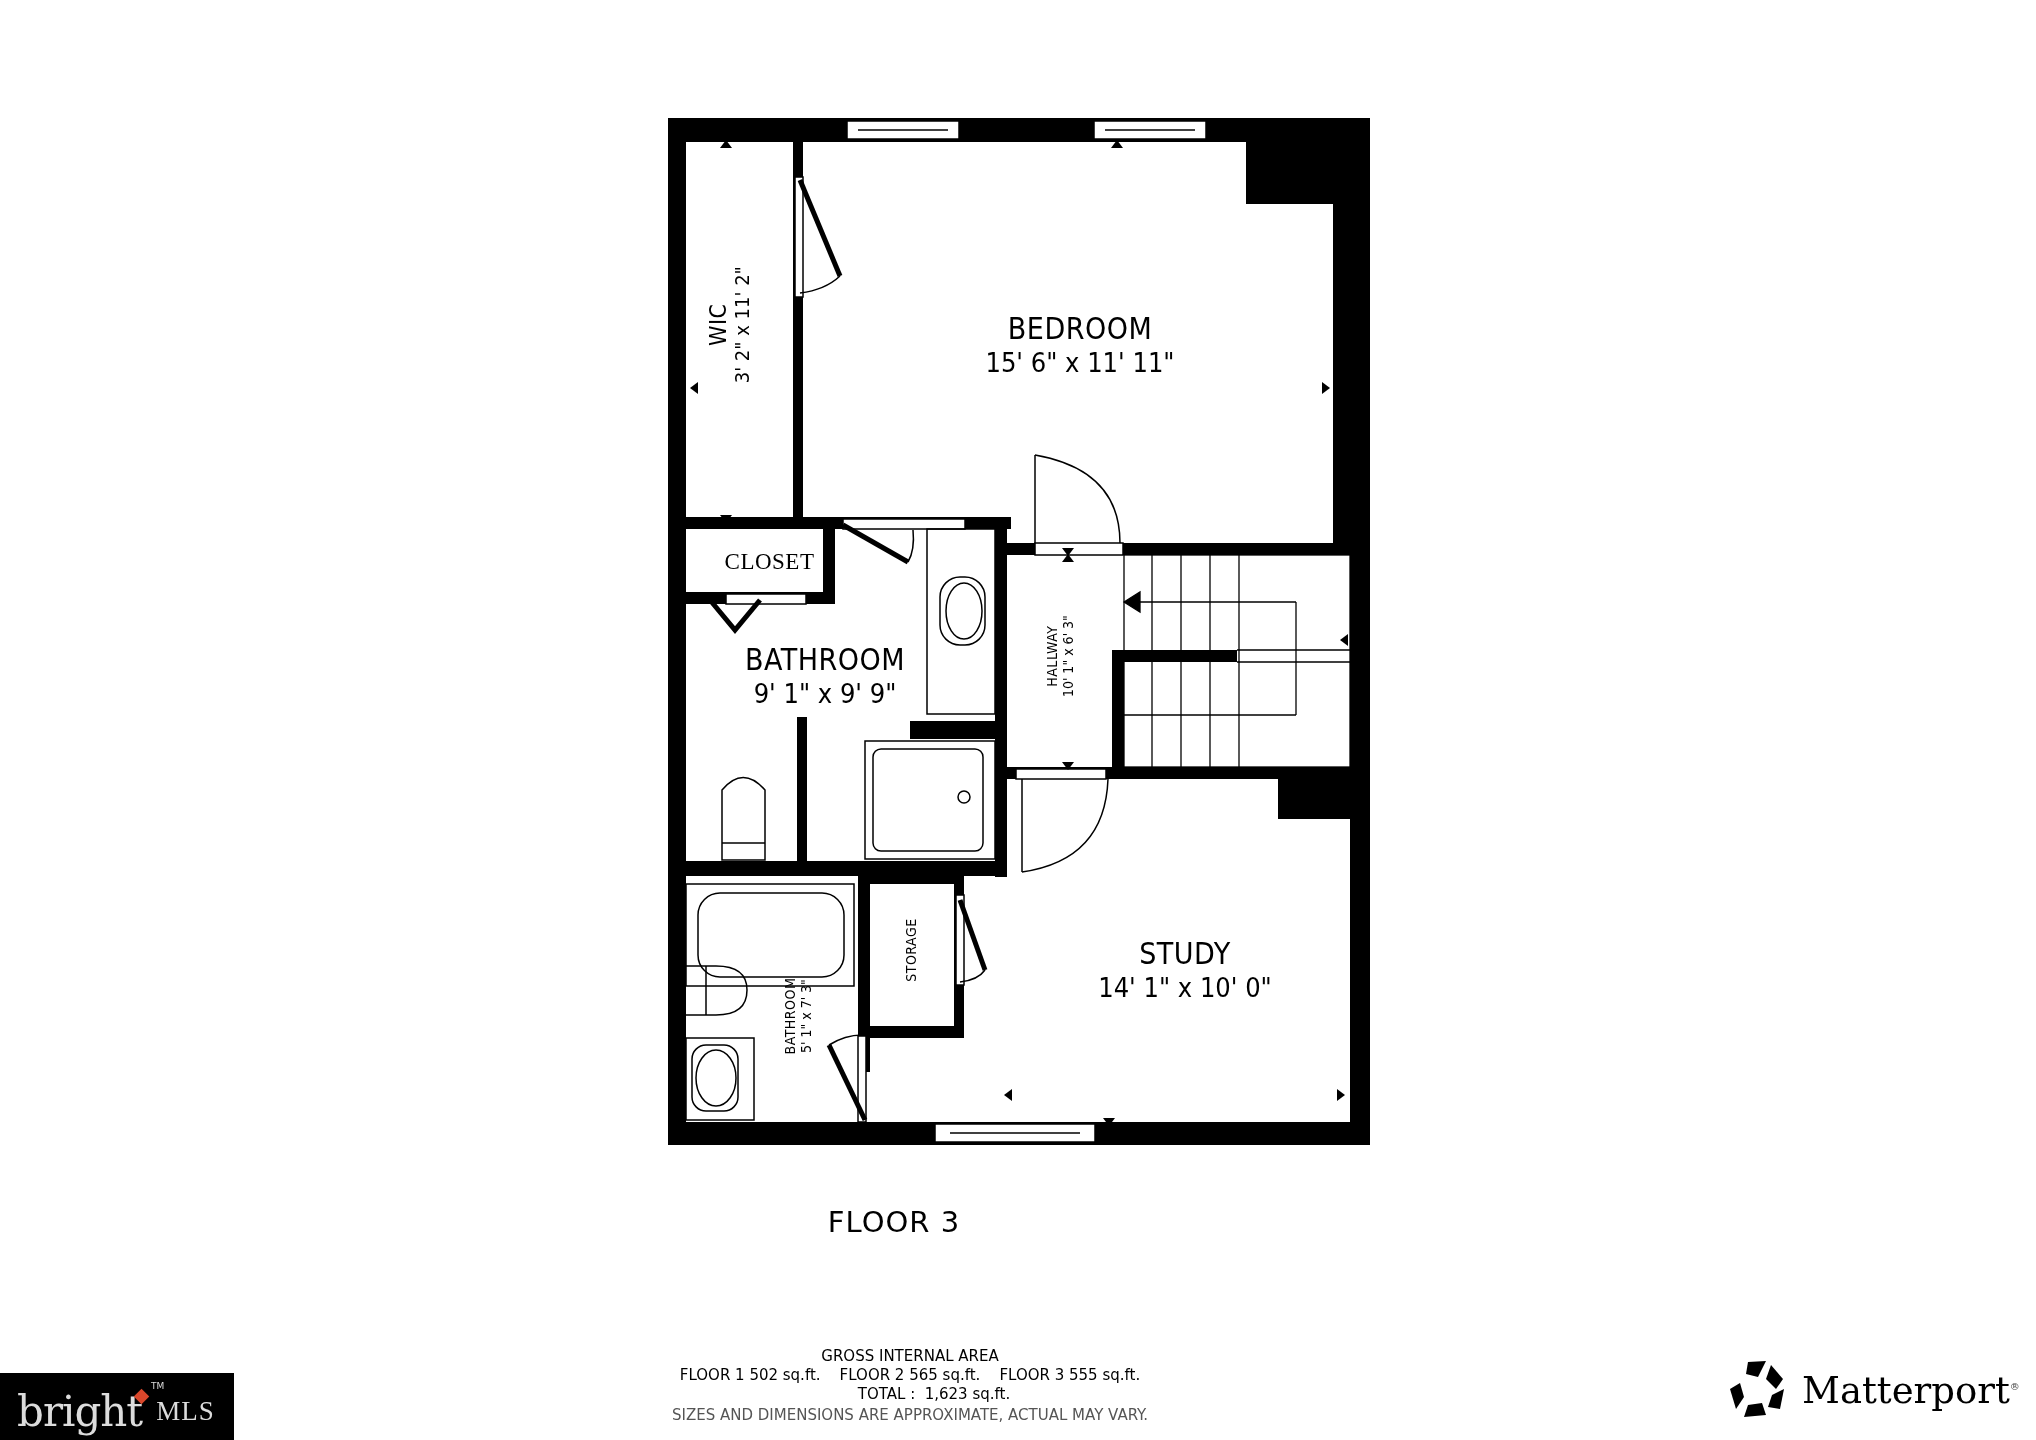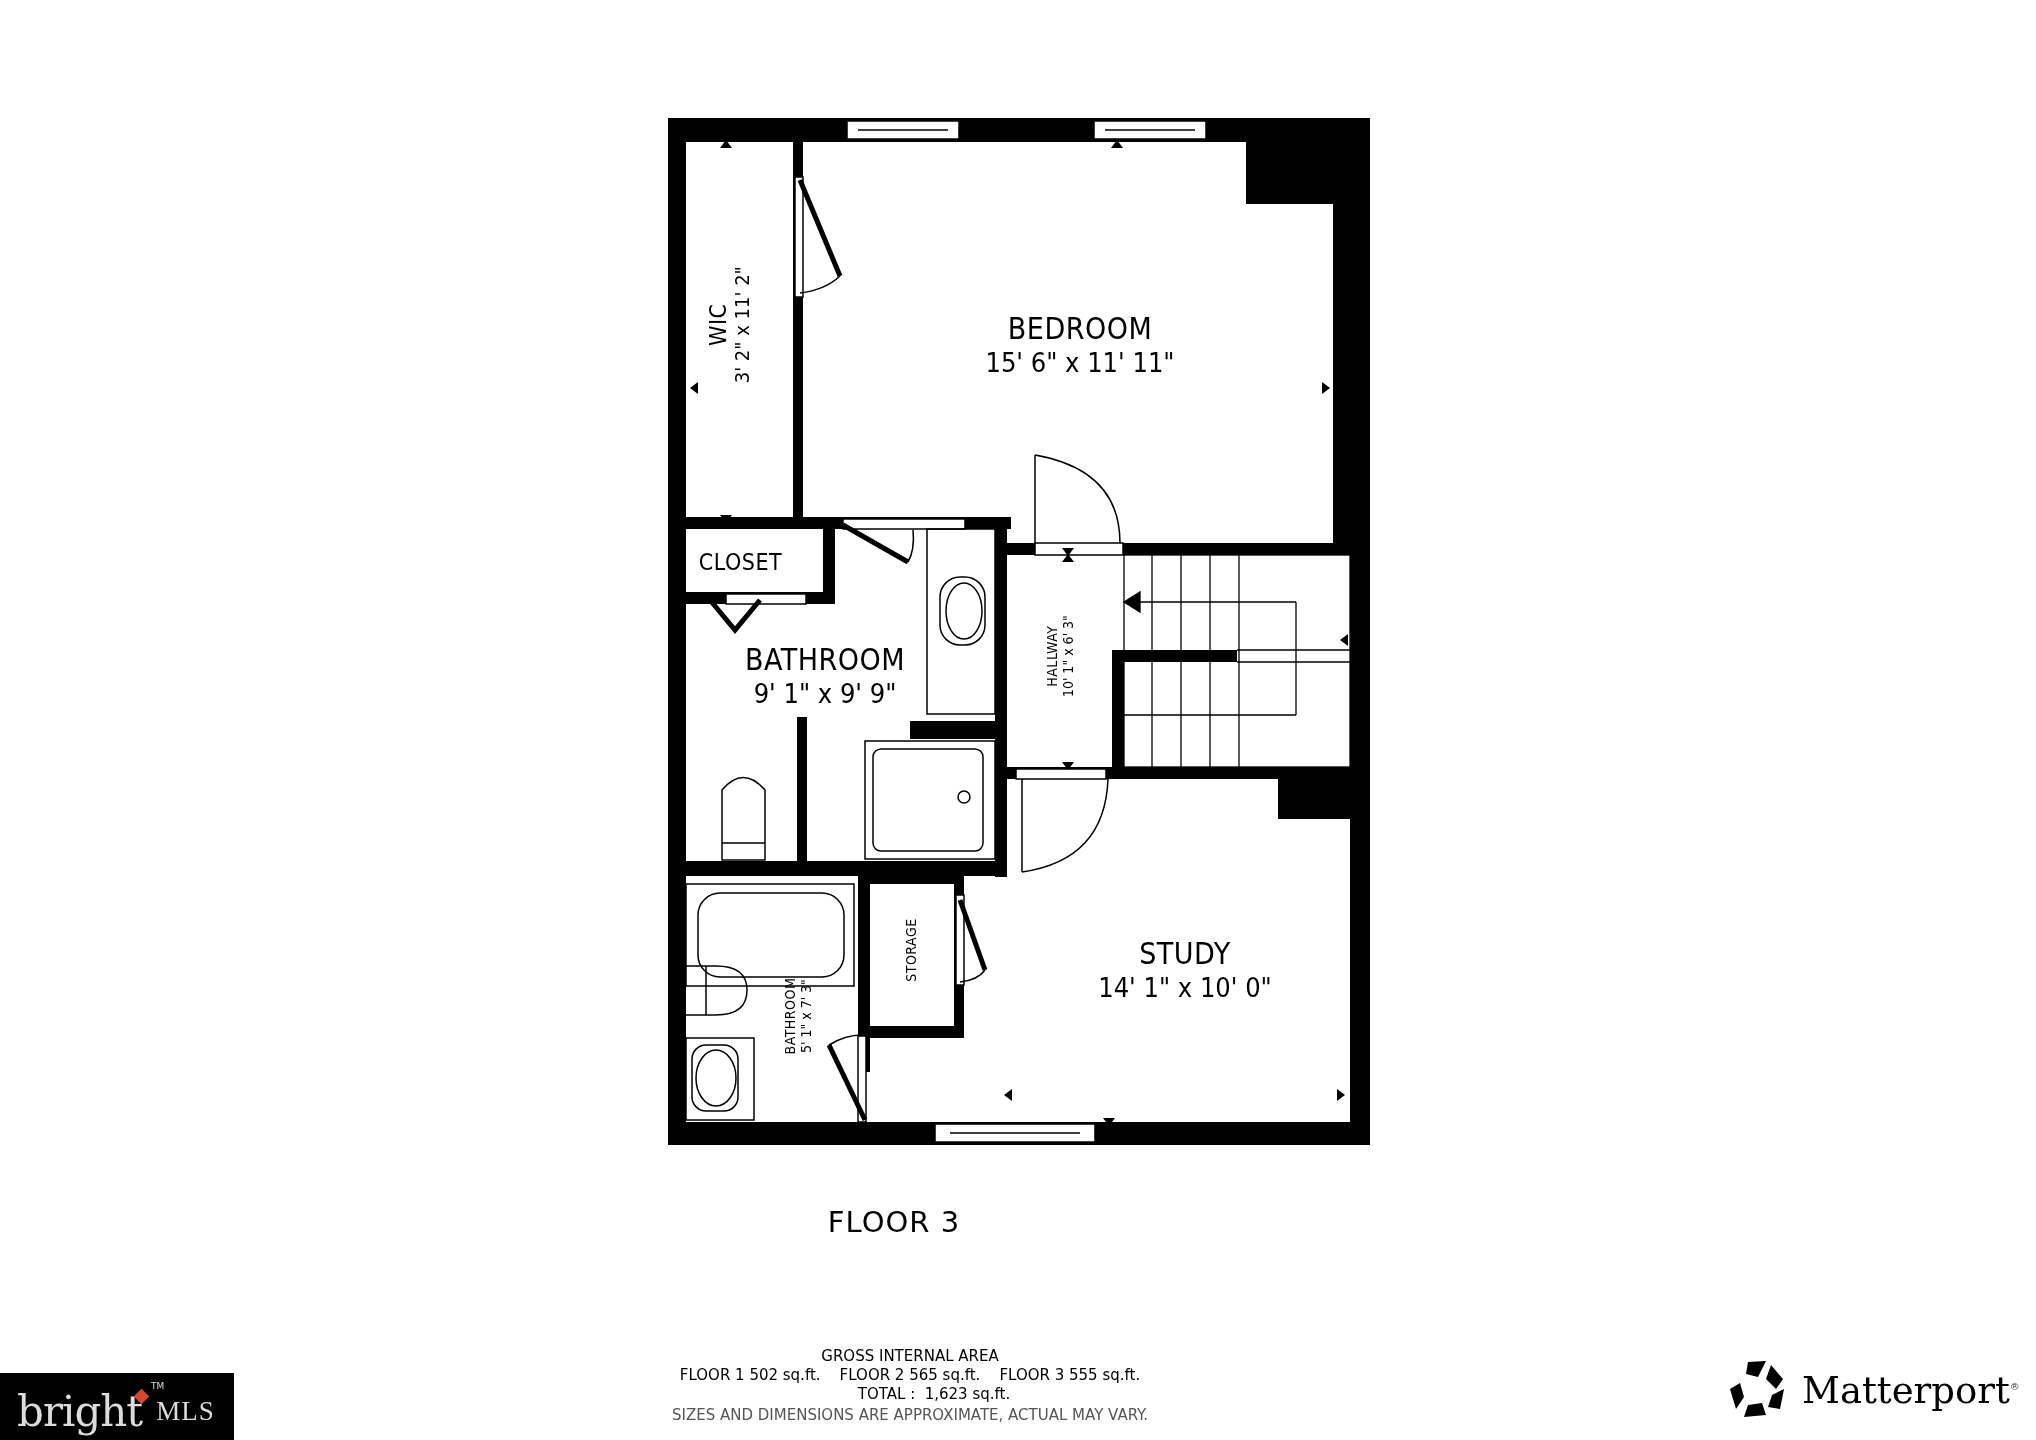--- a/index.html
+++ b/index.html
@@ -165,21 +165,21 @@
 <div class="room-label" style="left: 920px; top: 312px; width: 320px;">
   <div class="room-name">BEDROOM</div>
   <div class="room-dim">15' 6" x 11' 11"</div>
 </div>
 
 <div class="room-label small rot" style="left: 620px; top: 300px; width: 220px;">
   <div class="room-name">WIC</div>
   <div class="room-dim" style="font-size:20px;">3' 2" x 11' 2"</div>
 </div>
 
-<div class="room-label small" style="left: 673px; top: 549px; width: 135px;">
+<div class="room-label small" style="left: 702px; top: 549px; width: 135px; font-family: Liberation Serif, serif;">
   <div class="room-name">CLOSET</div>
 </div>
 
 <div class="room-label" style="left: 700px; top: 643px; width: 250px;">
   <div class="room-name">BATHROOM</div>
   <div class="room-dim">9' 1" x 9' 9"</div>
 </div>
 
 <div class="room-label tiny rot" style="left: 990px; top: 640px; width: 140px;">
   <div class="room-name">HALLWAY</div>

